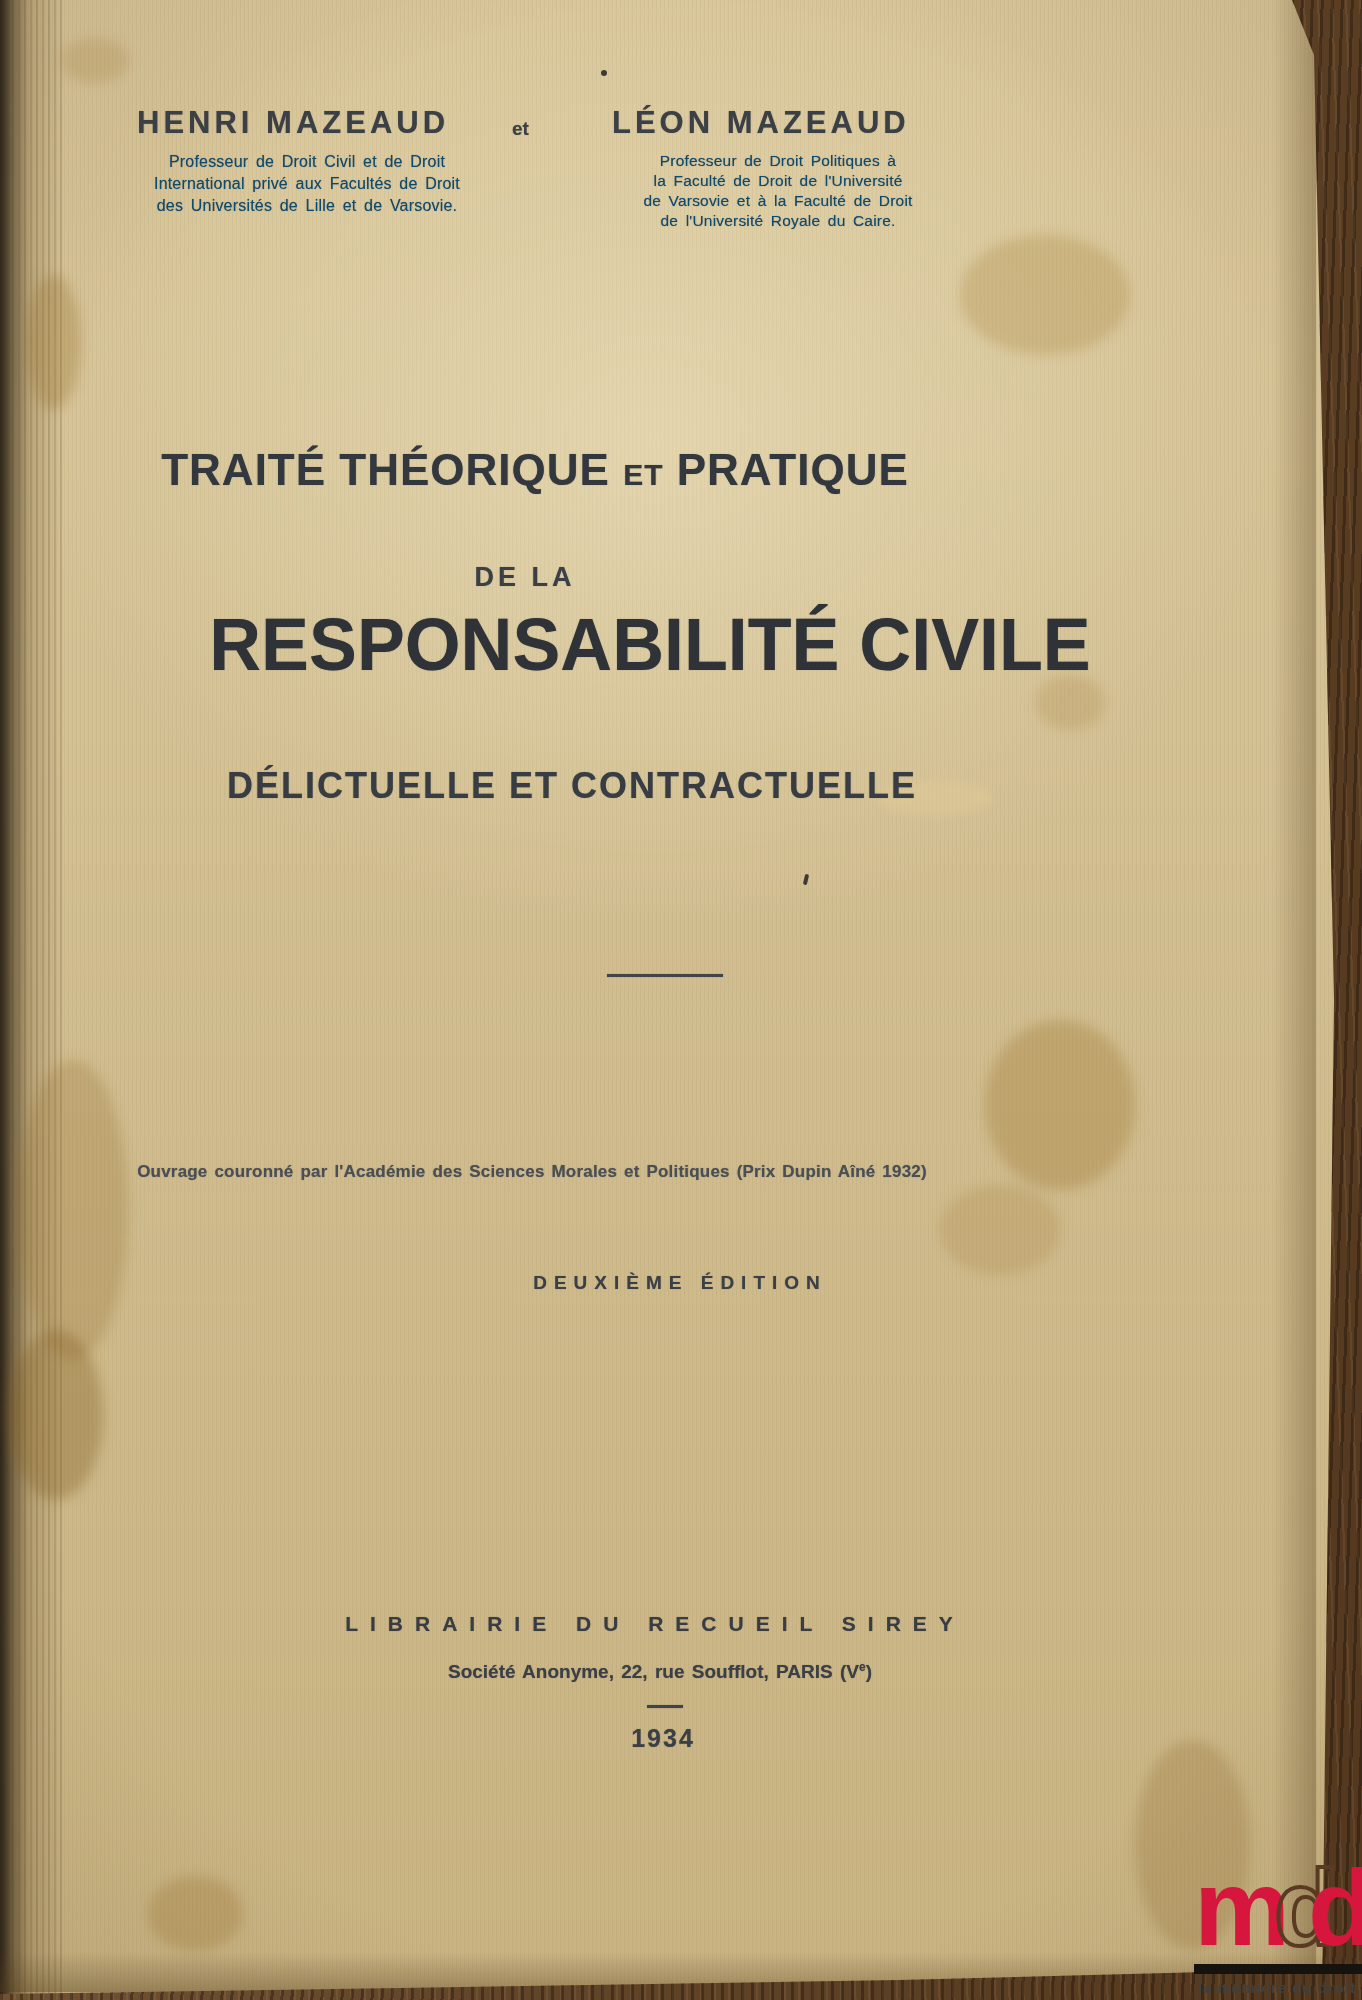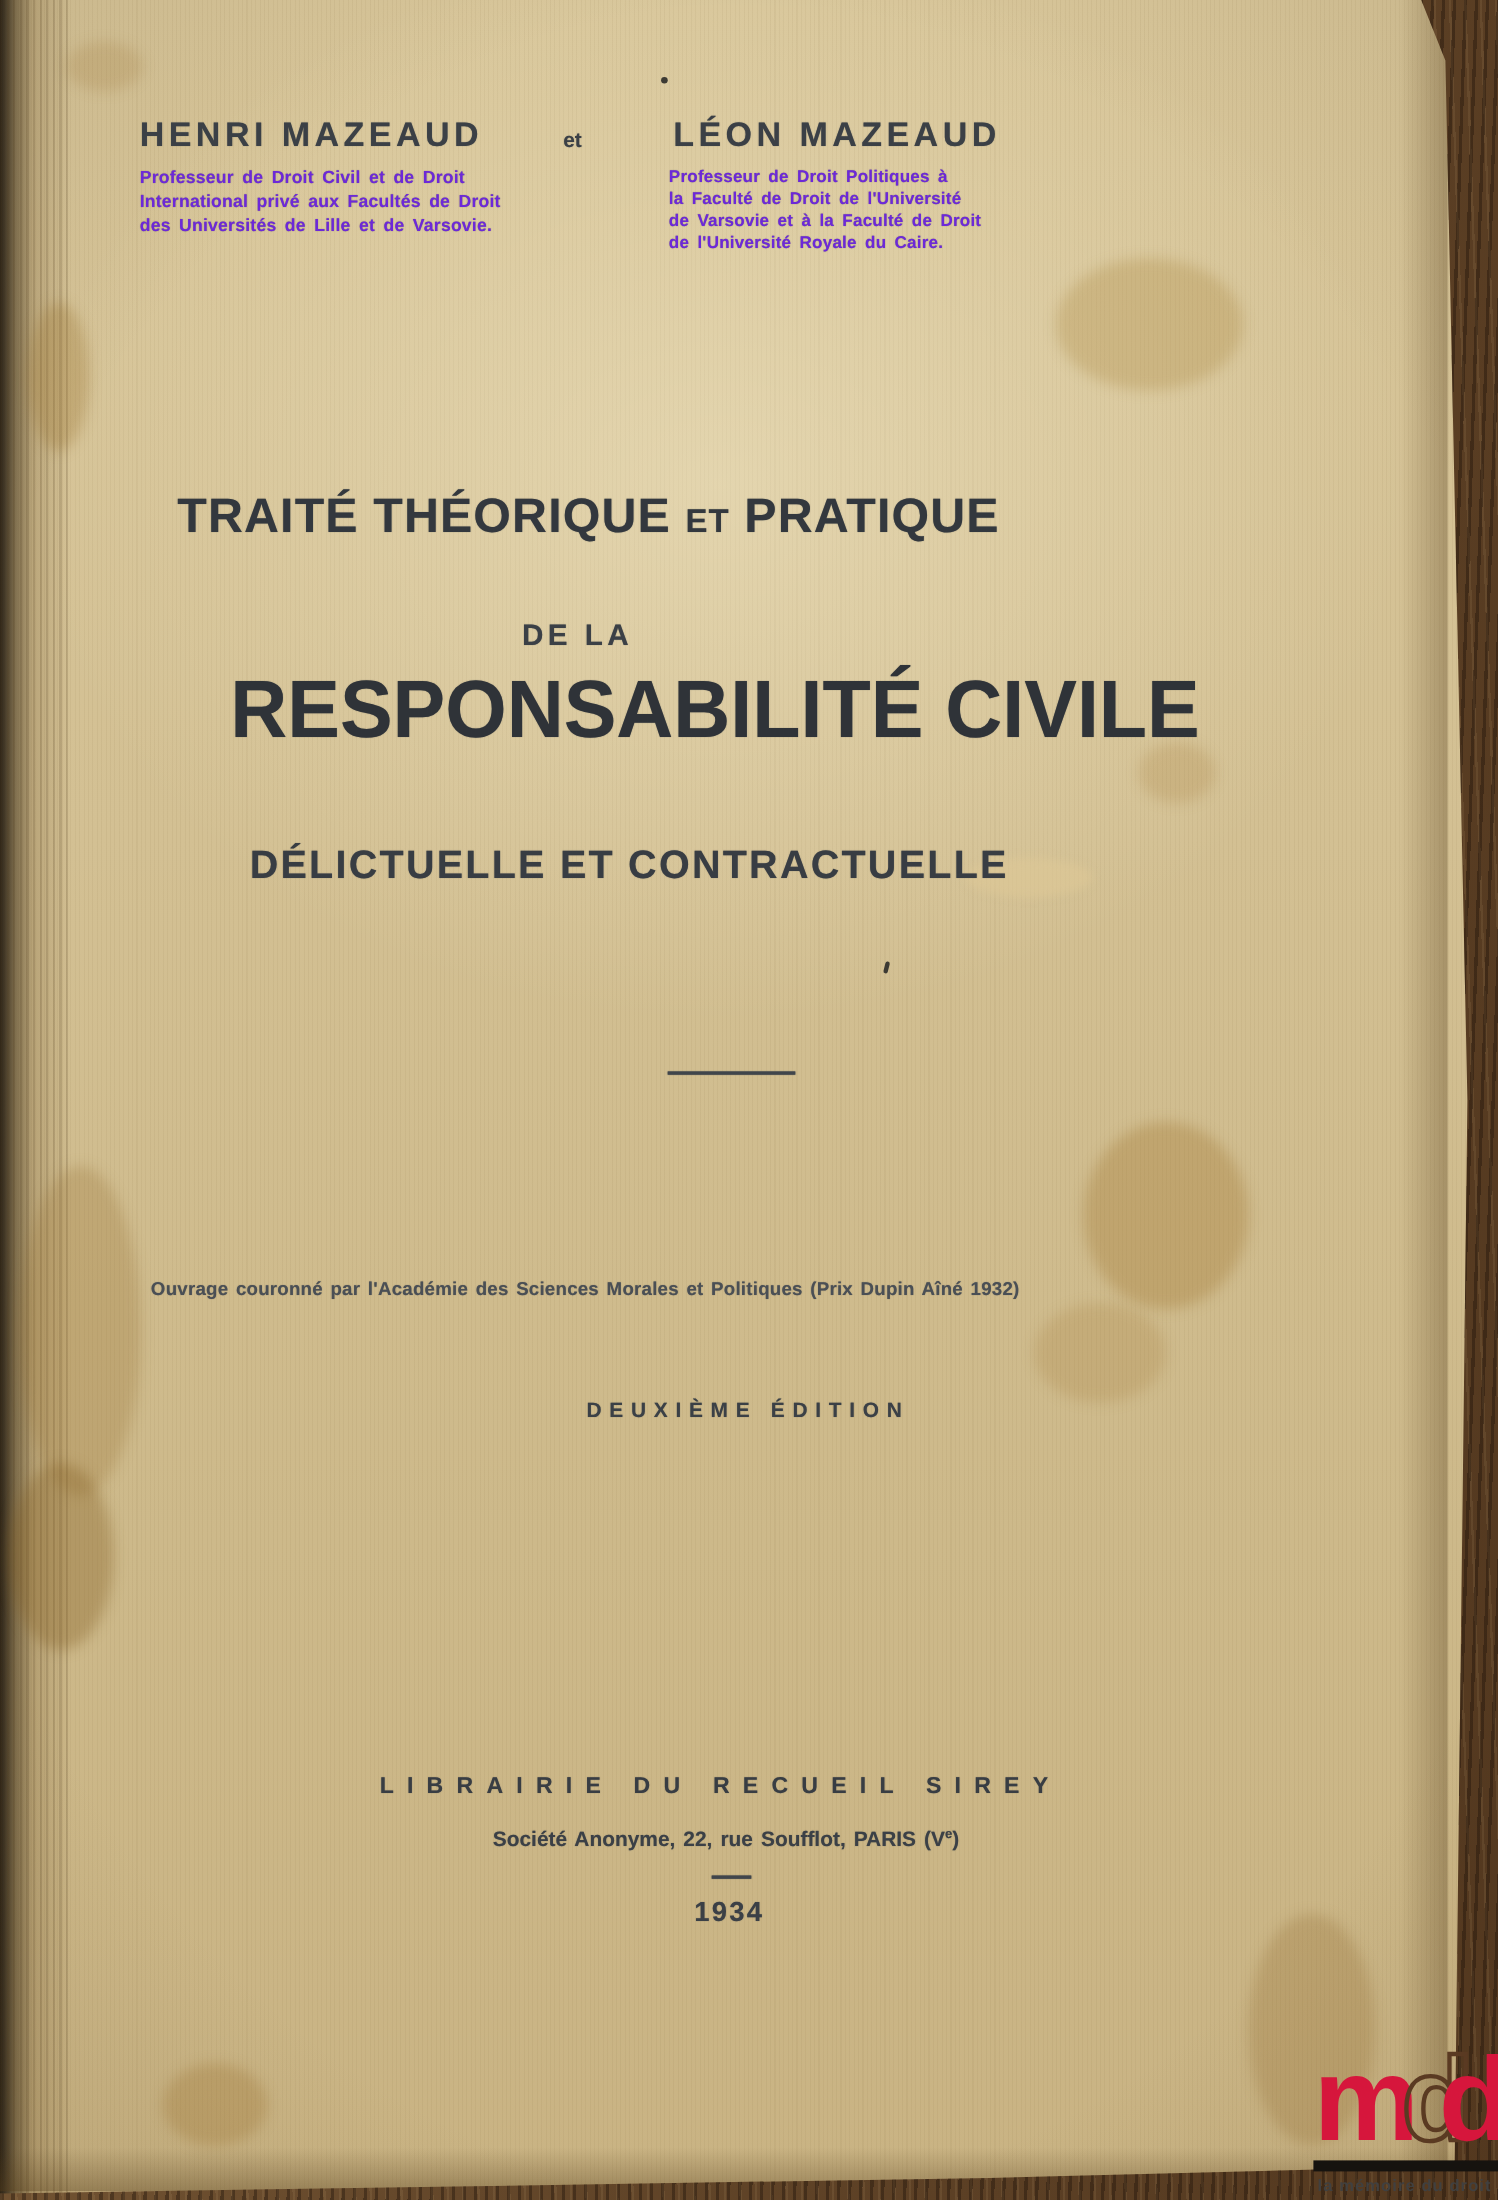--- a/index.html
+++ b/index.html
@@ -37,21 +37,21 @@
   .edge-shade-bottom{position:absolute;left:0;top:1952px;width:1362px;height:40px;
     background:linear-gradient(180deg,rgba(0,0,0,0),rgba(85,62,28,0.4));}
   .stain{position:absolute;border-radius:50%;filter:blur(6px);}
   .speck{position:absolute;background:#3c3a33;border-radius:50%;}
 
   .txt{position:absolute;color:#3b4046;text-shadow:0 0 1px rgba(59,64,70,0.55);}
   .ctr{text-align:center;}
 
   .author-col{width:340px;}
   .author-name{font-size:31px;font-weight:bold;letter-spacing:4px;white-space:nowrap;}
-  .author-desc{margin-top:10px;font-size:16px;font-weight:bold;line-height:22px;letter-spacing:0.2px;word-spacing:3px;color:#6d28d9;}
+  .author-desc{margin-top:10px;font-size:16px;font-weight:normal;line-height:22px;letter-spacing:0.2px;word-spacing:3px;color:#0c4a6e;text-align:center;}
   .author-desc div{white-space:nowrap;}
   .et{font-size:19px;font-weight:bold;}
 
   .title1{font-size:44px;font-weight:bold;letter-spacing:1px;white-space:nowrap;color:#33383e;}
   .title1 .small-et{font-size:30px;}
   .dela{font-size:27px;font-weight:bold;letter-spacing:4px;}
   .bigtitle{font-size:74px;font-weight:bold;letter-spacing:0;white-space:nowrap;color:#2f3338;transform:scaleX(0.97);}
   .subtitle{font-size:36px;font-weight:bold;letter-spacing:2px;white-space:nowrap;color:#383d43;}
   .rule{position:absolute;background:#40454b;box-shadow:0 0 1px rgba(59,64,70,0.8);}
   .tome{font-size:23px;font-weight:bold;letter-spacing:3px;}
@@ -84,21 +84,21 @@
   <div class="stain" style="left:18px;top:1060px;width:110px;height:300px;background:rgba(145,105,40,0.25);"></div>
   <div class="stain" style="left:8px;top:1330px;width:95px;height:170px;background:rgba(130,92,32,0.35);"></div>
   <div class="stain" style="left:26px;top:275px;width:55px;height:135px;background:rgba(150,108,40,0.3);"></div>
   <div class="stain" style="left:148px;top:1876px;width:95px;height:75px;background:rgba(150,108,40,0.28);"></div>
   <div class="stain" style="left:1135px;top:1740px;width:115px;height:210px;background:rgba(140,100,38,0.25);"></div>
   <div class="stain" style="left:60px;top:38px;width:70px;height:45px;background:rgba(150,108,40,0.18);"></div>
   <div class="stain" style="left:878px;top:780px;width:115px;height:36px;background:rgba(222,200,150,0.6);filter:blur(4px);"></div>
   <div class="speck" style="left:601px;top:70px;width:6px;height:6px;"></div>
   <div class="speck" style="left:804px;top:874px;width:4px;height:11px;border-radius:2px;transform:rotate(14deg);"></div>
 
-  <div class="txt author-col" style="left:127px;top:105px;">
+  <div class="txt author-col" style="left:137px;top:105px;">
     <div class="author-name">HENRI MAZEAUD</div>
     <div class="author-desc">
       <div>Professeur de Droit Civil et de Droit</div>
       <div>International privé aux Facultés de Droit</div>
       <div>des Universités de Lille et de Varsovie.</div>
     </div>
   </div>
 
   <div class="txt et" style="left:512px;top:118px;">et</div>
 

